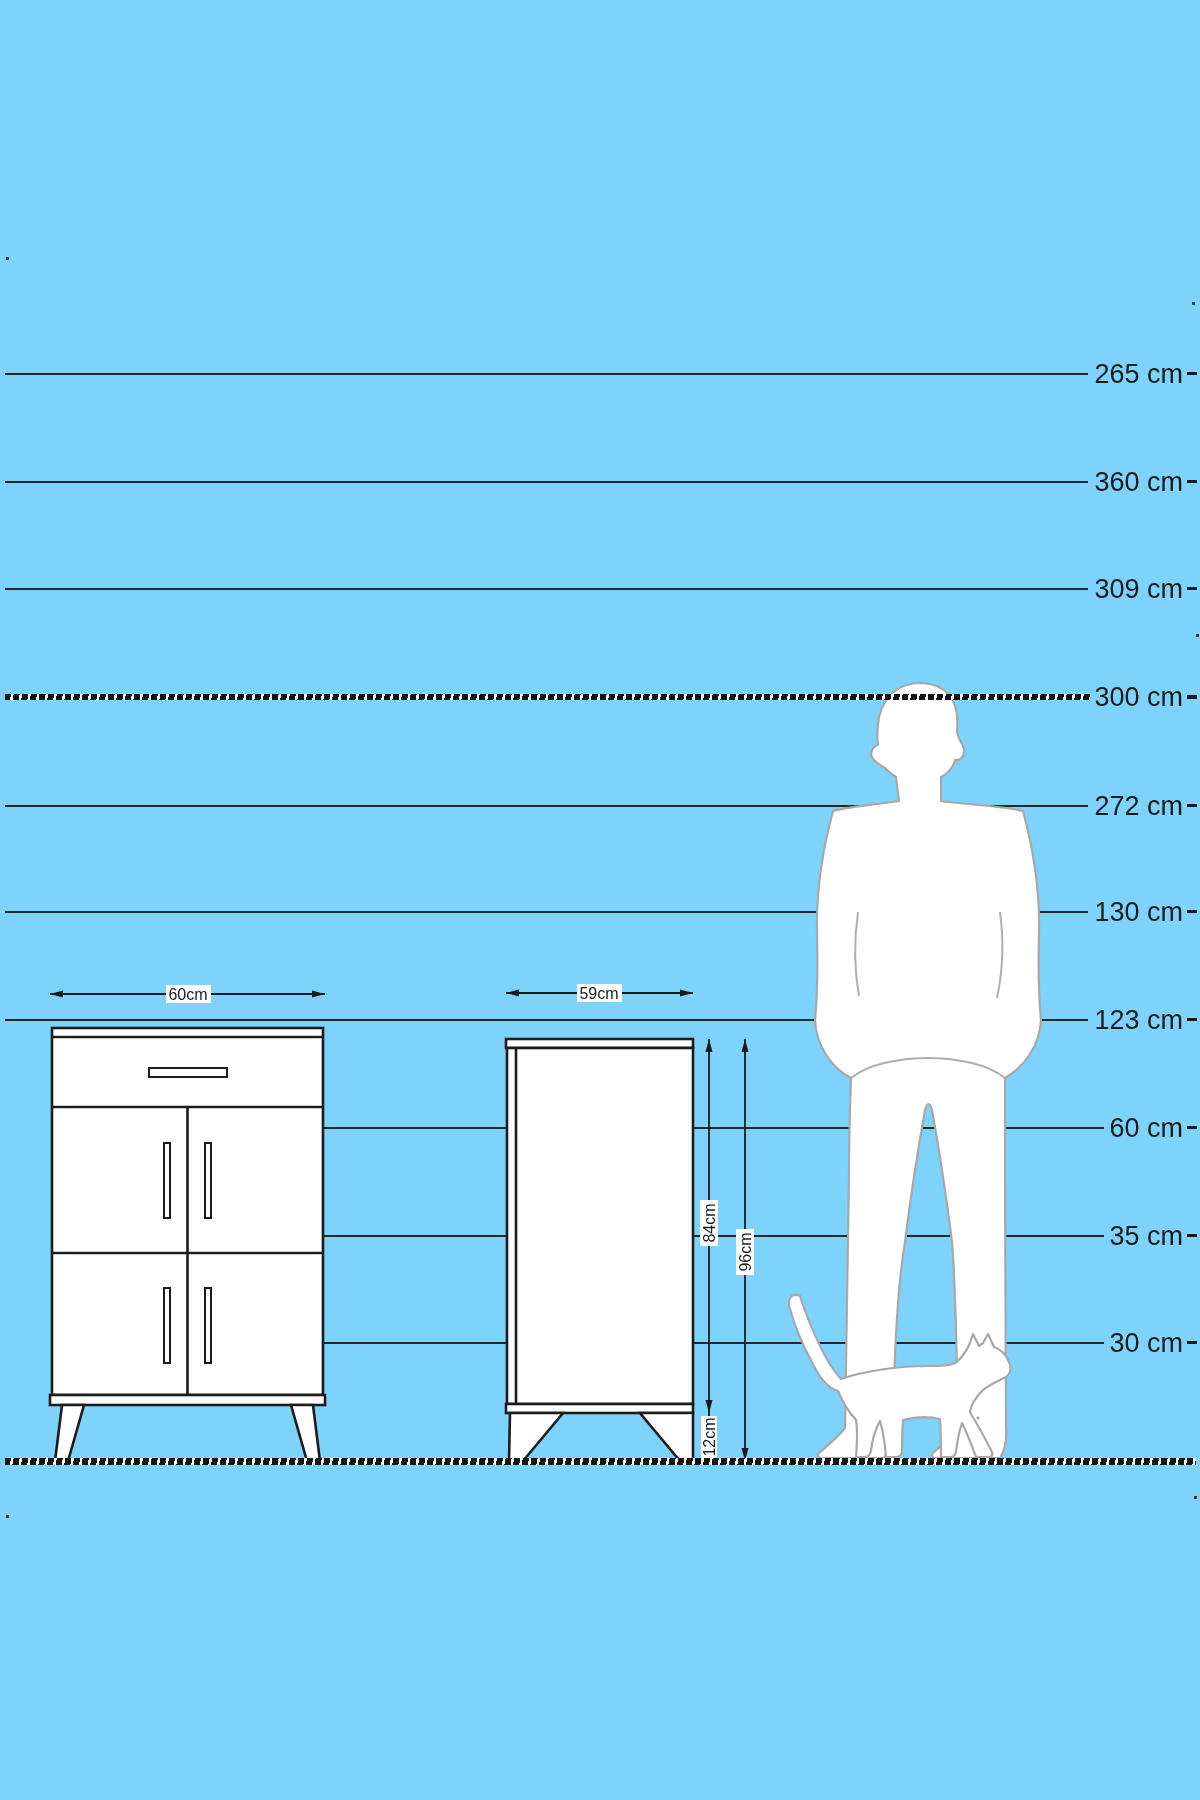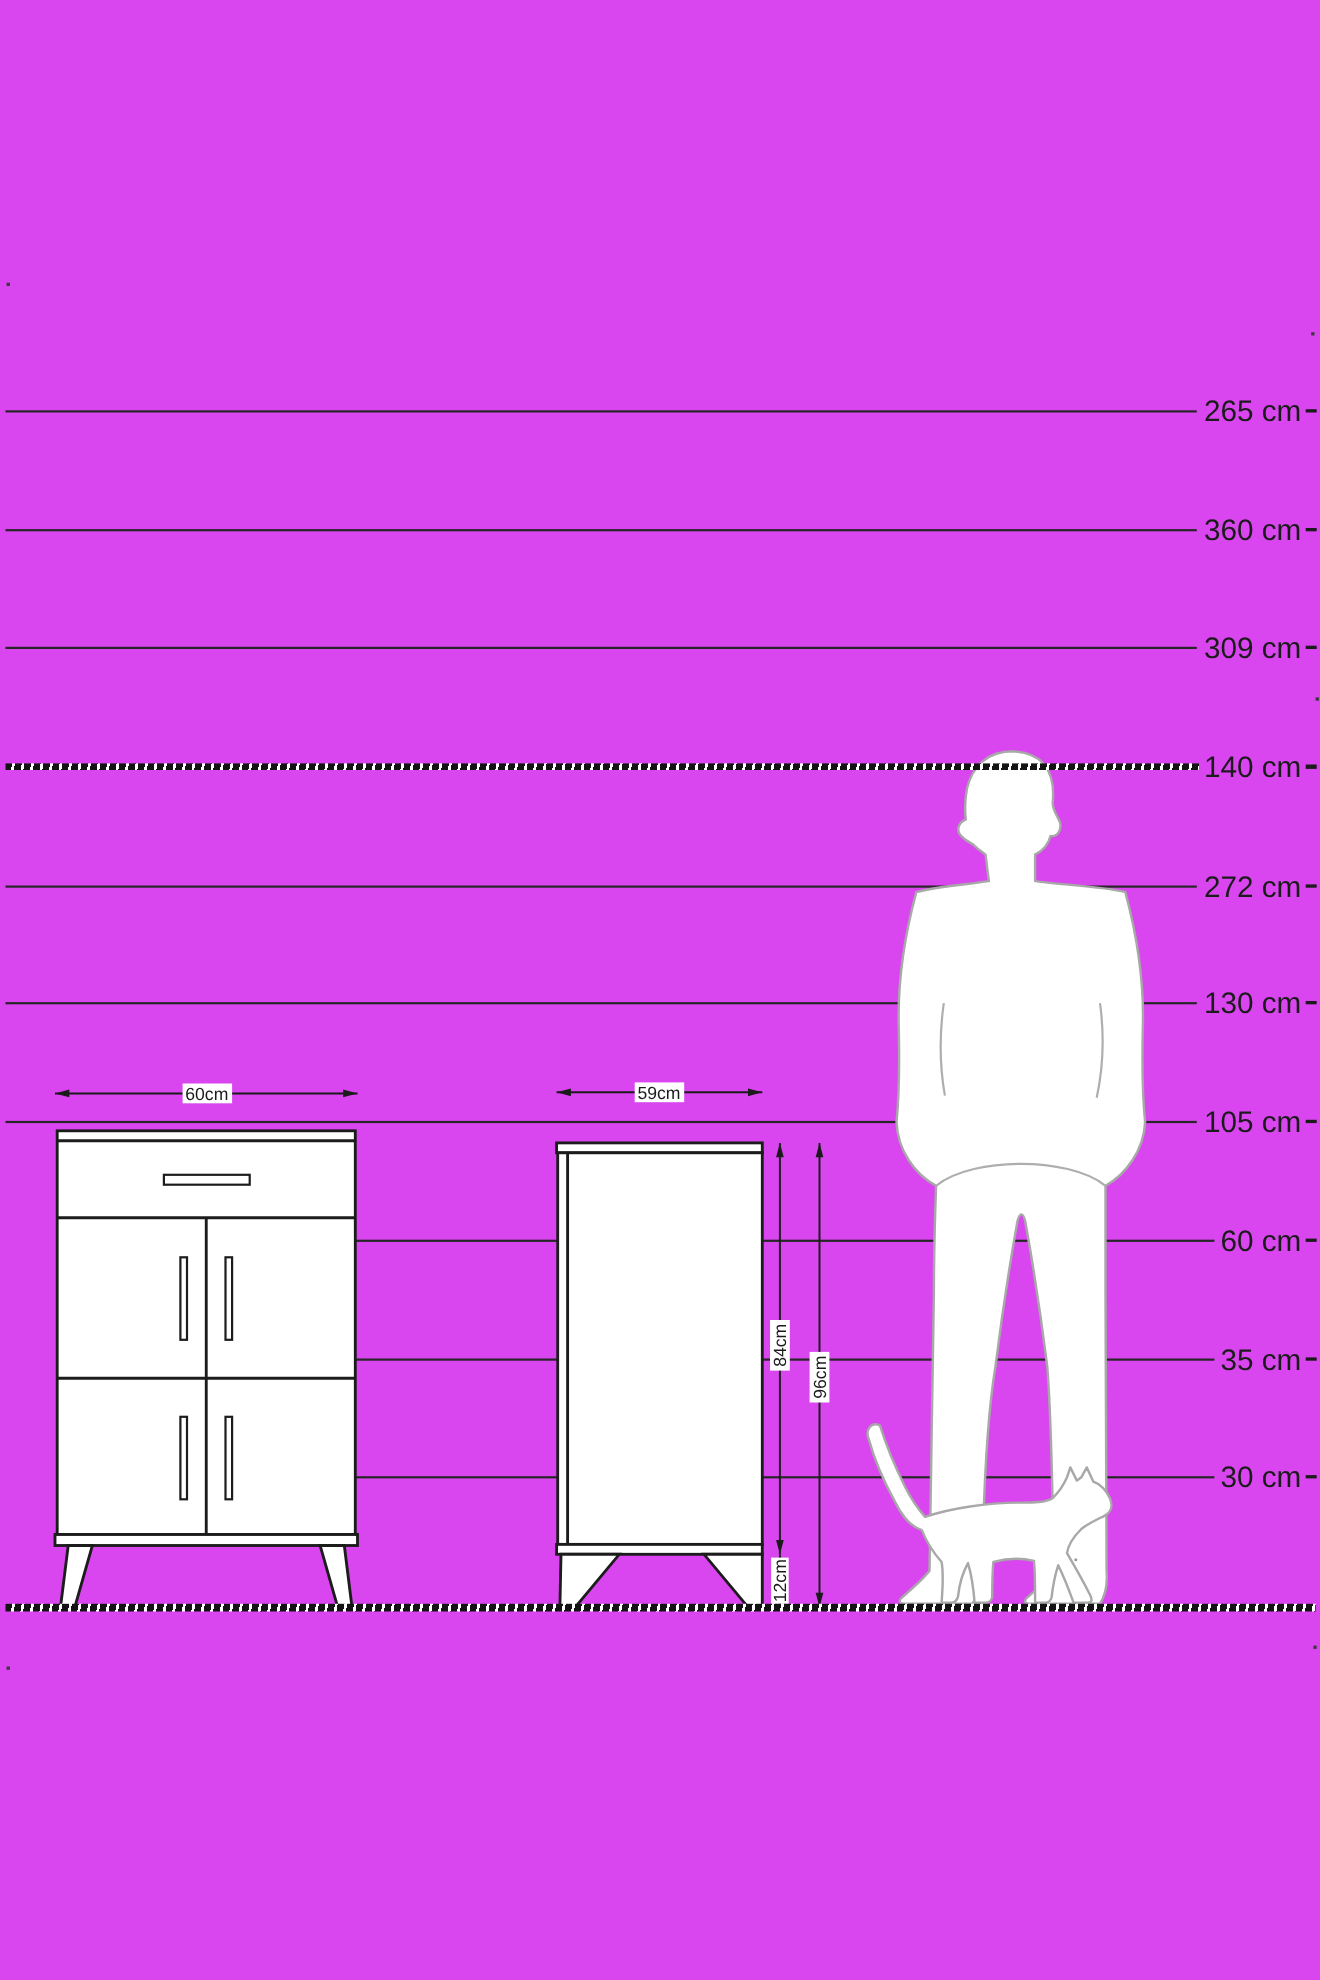--- a/index.html
+++ b/index.html
@@ -1,17 +1,17 @@
 <!DOCTYPE html>
 <html><head>
 <meta charset="utf-8">
 <style>
   html,body{margin:0;padding:0;background:#ffffff;}
   .canvas{
-    position:relative;width:1200px;height:1800px;background:#d946ef;
+    position:relative;width:1200px;height:1800px;background:#7dd3fc;
     overflow:hidden;font-family:"Liberation Sans",sans-serif;
   }
   .ref-row{position:absolute;left:0;top:0;width:1200px;height:0;z-index:1;}
   .ref-line{position:absolute;top:-1px;height:2px;background:#262626;}
   .ref-line.full{left:5px;width:1083px;}
   .ref-line.short{left:323px;width:781px;}
   .ref-label{
     position:absolute;left:960px;width:223px;top:-16px;height:32px;
     line-height:32px;text-align:right;font-size:27px;color:#1b1b1b;
     white-space:nowrap;
@@ -51,21 +51,21 @@
     <span class="ref-label">272 cm</span>
     <span class="ref-tick"></span>
   </div>
   <div class="ref-row" style="top:912px">
     <span class="ref-line full"></span>
     <span class="ref-label">130 cm</span>
     <span class="ref-tick"></span>
   </div>
   <div class="ref-row" style="top:1020px">
     <span class="ref-line full"></span>
-    <span class="ref-label">105 cm</span>
+    <span class="ref-label">123 cm</span>
     <span class="ref-tick"></span>
   </div>
   <div class="ref-row" style="top:1128px">
     <span class="ref-line short"></span>
     <span class="ref-label">60 cm</span>
     <span class="ref-tick"></span>
   </div>
   <div class="ref-row" style="top:1236px">
     <span class="ref-line short"></span>
     <span class="ref-label">35 cm</span>
@@ -223,21 +223,21 @@
       <line x1="709" y1="1413" x2="709" y2="1461"></line>
       <polygon points="709,1413 705.5,1425 712.5,1425" fill="#1b1b1b" stroke="none"></polygon>
       <polygon points="709,1461 705.5,1449 712.5,1449" fill="#1b1b1b" stroke="none"></polygon>
       <rect x="701" y="1416" width="16" height="42" fill="#ffffff" stroke="none"></rect>
       <text class="dim-text" x="709" y="1437" text-anchor="middle" stroke="none" transform="rotate(-90 709 1437)" dy="5.5">12cm</text>
     </g>
   </svg>
 
   <div class="hatch-row" style="top:697px">
     <span class="hatch" style="left:5px;top:-3px;width:1085px;height:6px"></span>
-    <span class="ref-label">140 cm</span>
+    <span class="ref-label">300 cm</span>
     <span class="ref-tick" style="height:4px"></span>
   </div>
   <div class="hatch" style="left:5px;top:1458px;width:1191px;height:7px"></div>
 
   <div class="speck" style="left:6px;top:257px"></div>
   <div class="speck" style="left:1192px;top:302px"></div>
   <div class="speck" style="left:1196px;top:634px"></div>
   <div class="speck" style="left:1194px;top:1496px"></div>
   <div class="speck" style="left:6px;top:1515px"></div>
 

